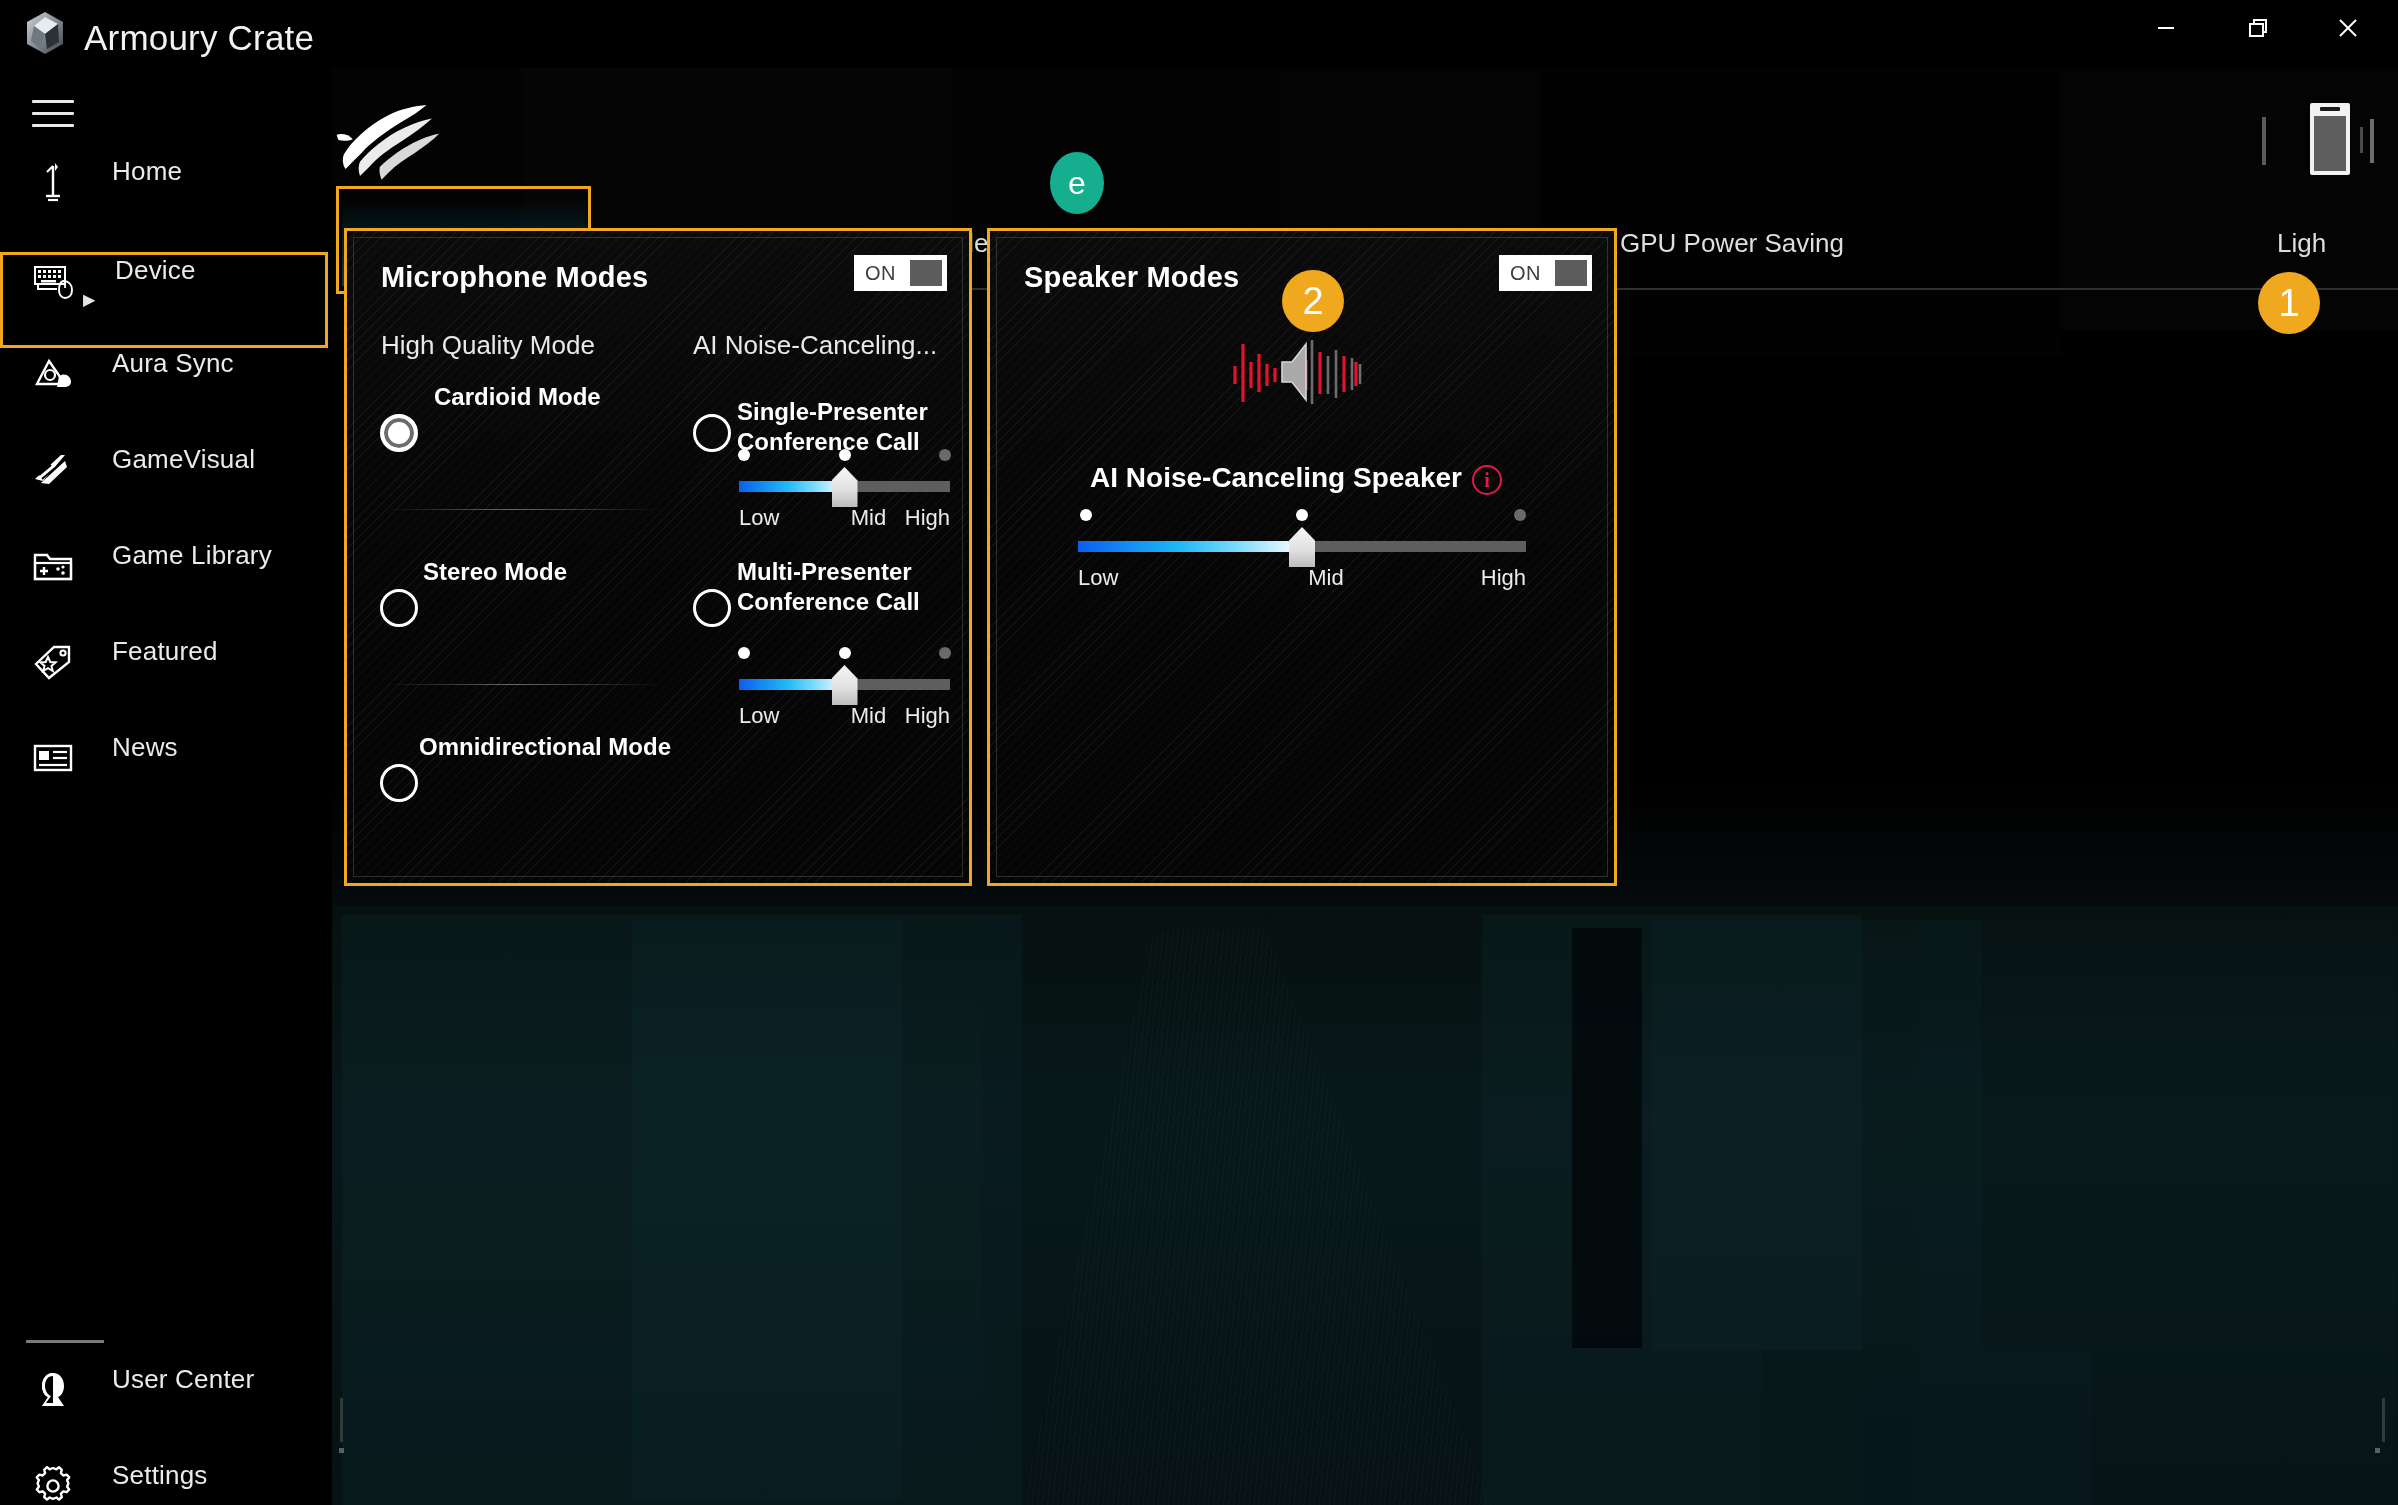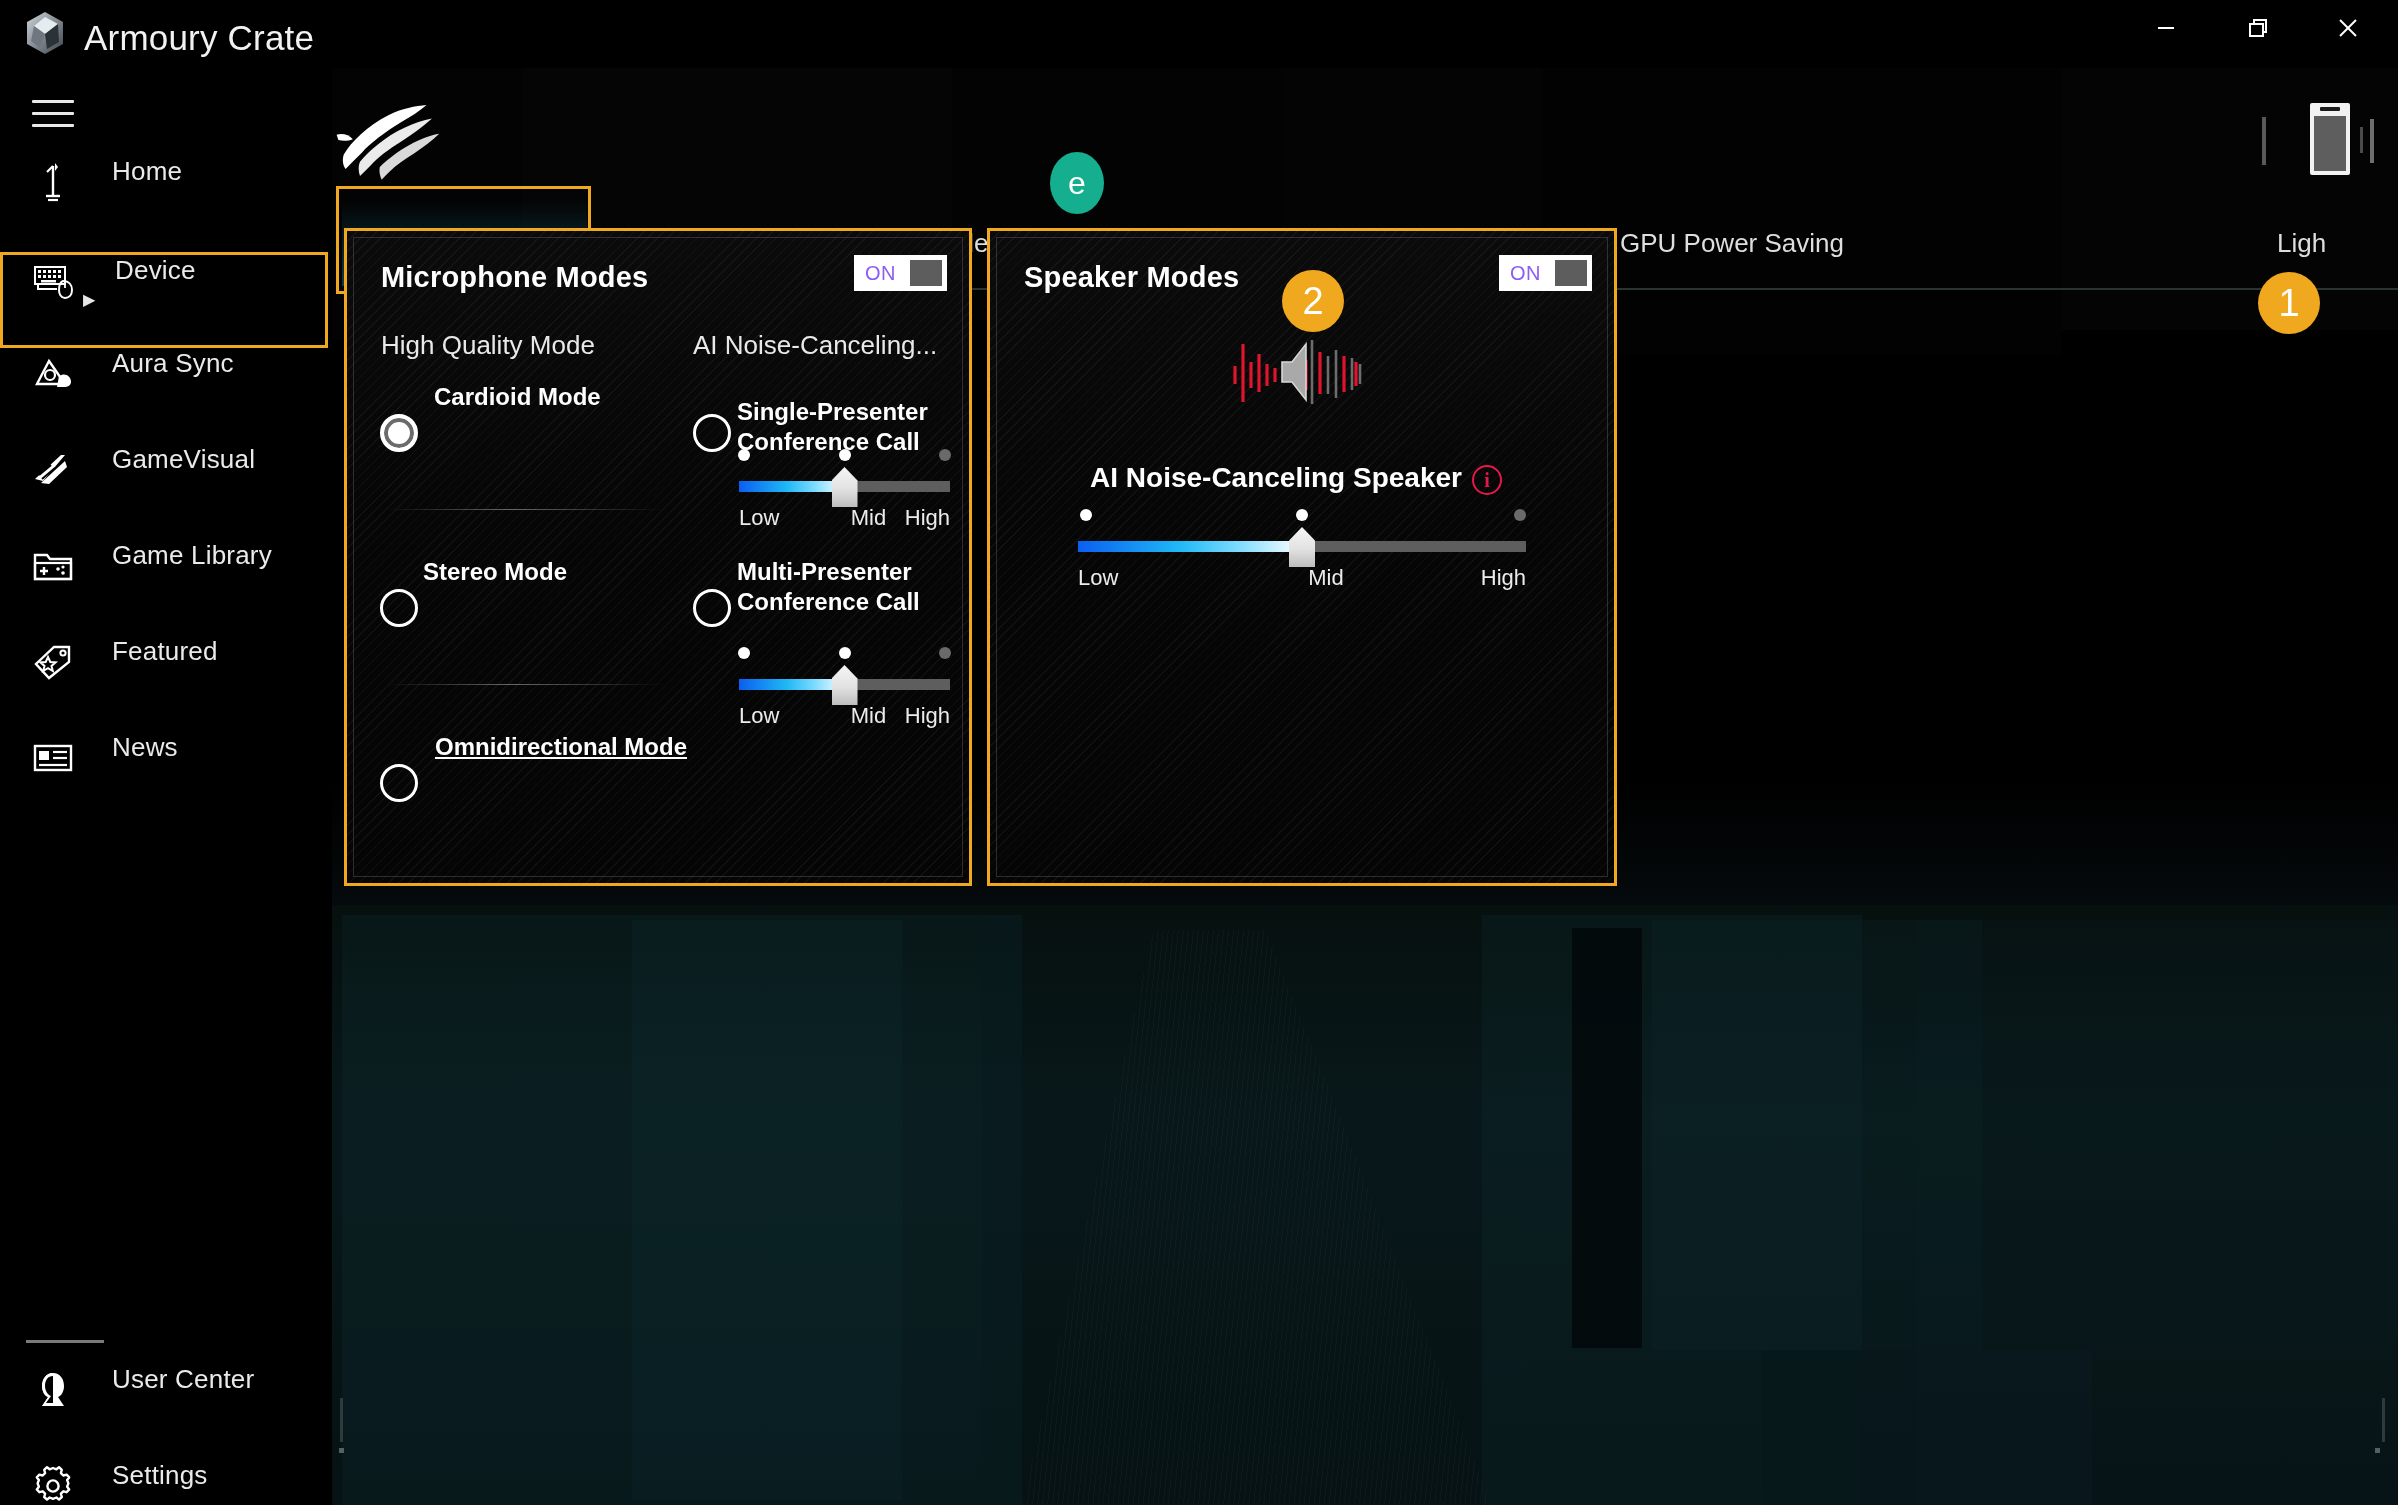--- a/index.html
+++ b/index.html
@@ -147,21 +147,21 @@
   .panel-title {
     position: absolute; left: 34px; top: 30px;
     font-size: 29px; font-weight: bold; color: #ffffff; letter-spacing: .2px;
   }
   .toggle {
     position: absolute; top: 24px; right: 22px;
     width: 93px; height: 36px; background: #ffffff;
     display: flex; align-items: center; justify-content: space-between;
     padding: 0 5px;
   }
-  .toggle .tg-label { font-size: 20px; color: #8b5cf6; margin-left: 6px; letter-spacing: .5px; }
+  .toggle .tg-label { font-size: 20px; color: #404040; margin-left: 6px; letter-spacing: .5px; }
   .toggle .tg-knob { width: 32px; height: 26px; background: #5d5d5d; }
 
   .col-head {
     position: absolute; font-size: 26px; color: #e9e9e9;
   }
   .opt-label {
     position: absolute; font-size: 24px; font-weight: bold; color: #ffffff;
     line-height: 1.25; white-space: nowrap;
   }
   .radio {
@@ -316,21 +316,21 @@
       <div class="col-head" style="left:346px;top:99px;">AI Noise-Canceling...</div>
 
       <div class="opt-label" style="left:87px;top:151px;">Cardioid Mode</div>
       <div class="radio on" style="left:33px;top:183px;"></div>
       <div class="divider" style="left:40px;top:278px;width:276px;"></div>
 
       <div class="opt-label" style="left:76px;top:326px;">Stereo Mode</div>
       <div class="radio" style="left:33px;top:358px;"></div>
       <div class="divider" style="left:40px;top:453px;width:276px;"></div>
 
-      <div class="opt-label" style="left:88px;top:501px;text-decoration:underline;">Omnidirectional Mode</div>
+      <div class="opt-label" style="left:72px;top:501px;">Omnidirectional Mode</div>
       <div class="radio" style="left:33px;top:533px;"></div>
 
       <div class="opt-label" style="left:390px;top:151px;margin-top:15px;">
         <span>Single-Presenter</span><br>
         <span>Conference Call</span>
       </div>
       <div class="radio" style="left:346px;top:183px;"></div>
 
       <div class="slider" style="left:392px;top:218px;width:211px;">
         <div class="sl-dots">

